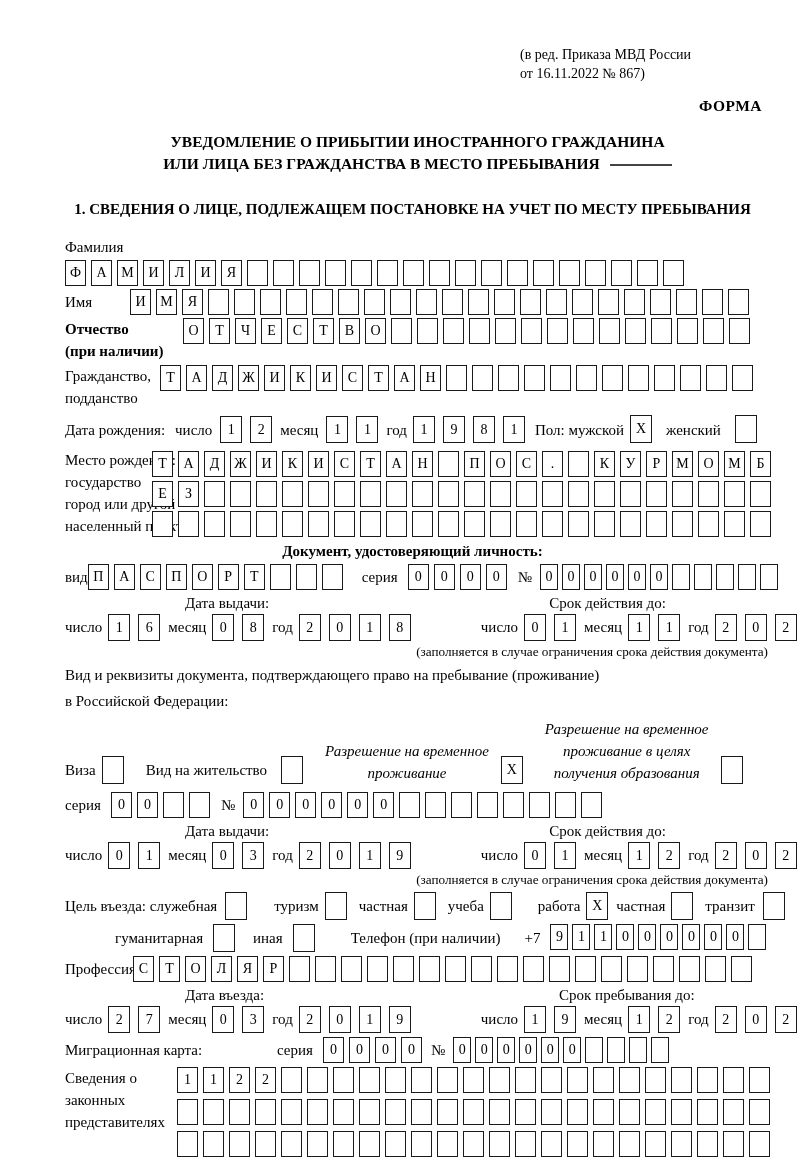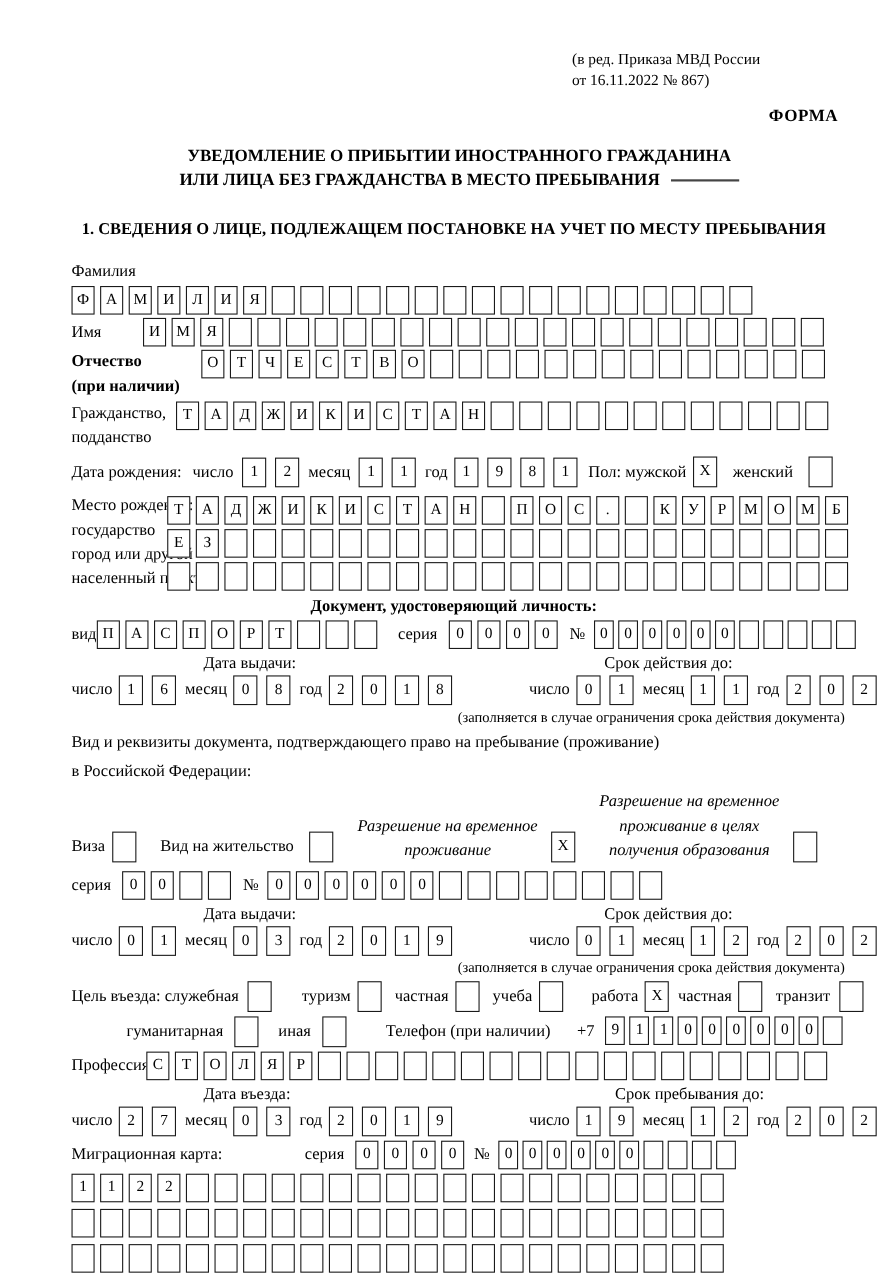--- a/index.html
+++ b/index.html
@@ -641,20 +641,26 @@
       <span class="cbox">0</span>
       <span class="cbox">0</span>
       <span class="cbox"></span>
       <span class="cbox"></span>
       <span class="cbox"></span>
       <span class="cbox"></span>
     </span>
 </div>
 
 <div class="row mt4">
+  <span class="w112">
+    <span class="lbl2" style="display:block">Сведения о</span>
+    <span class="lbl2" style="display:block">законных</span>
+    <span class="lbl2" style="display:block">представителях</span>
+
+  </span>
   <span>
     <span class="boxes" style="margin-bottom:6px">
         <span class="cbox">1</span>
         <span class="cbox">1</span>
         <span class="cbox">2</span>
         <span class="cbox">2</span>
         <span class="cbox"></span>
         <span class="cbox"></span>
         <span class="cbox"></span>
         <span class="cbox"></span>

